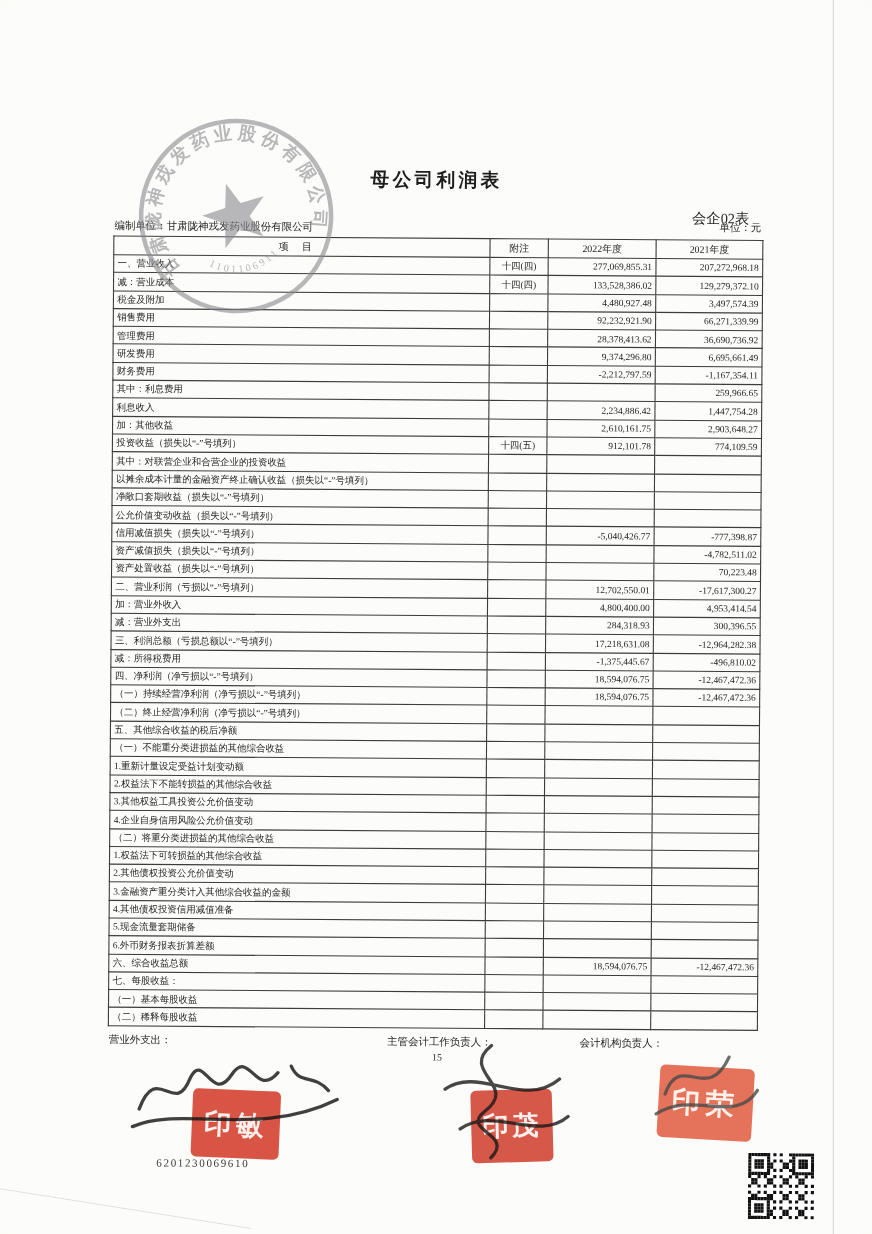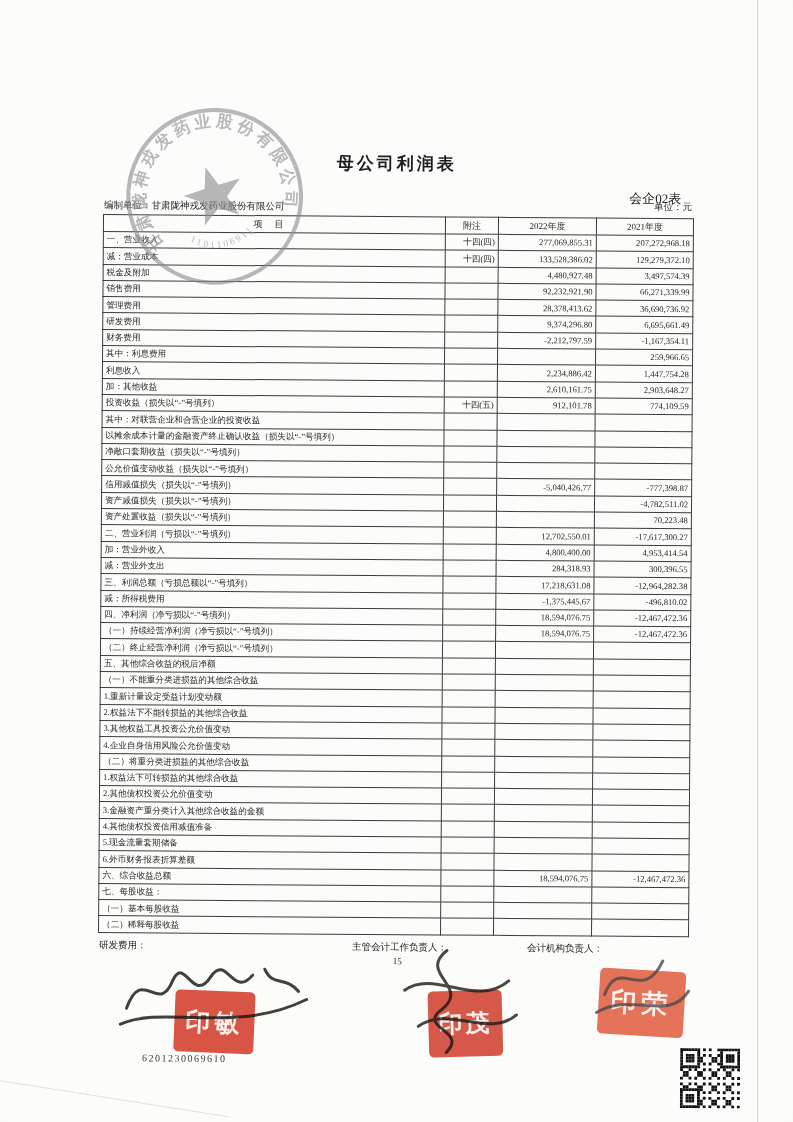--- a/index.html
+++ b/index.html
@@ -25,21 +25,21 @@
   table.stmt { position:absolute; top:216px; left:103px; width:590px;
                border-collapse:collapse; table-layout:fixed; }
   table.stmt th, table.stmt td {
     border:1px solid #3c3c3c; font-weight:normal;
     font-size:8.6px; line-height:1; height:16.3px;
     padding:0 3px; white-space:nowrap; overflow:hidden;
   }
   table.stmt th { text-align:center; font-size:9px; height:17px; }
   th.col-item-h { letter-spacing:12px; }
   td.item { text-align:left; }
-  td.note { text-align:right; }
+  td.note { text-align:center; }
   td.num  { text-align:right; padding-right:4px; }
   td.ind0 { padding-left:4px;  font-weight:bold; }
   td.ind1 { padding-left:16px; }
   td.ind2 { padding-left:28px; }
   td.ind3 { padding-left:42px; }
 
   .footer-labels { position:absolute; top:941px; left:0; width:100%; font-size:9.5px; }
   .f-lbl { position:absolute; top:0; }
   .f1 { left:104px; } .f2 { left:357px;font-family:Liberation Mono, monospace; } .f3 { left:532px; }
   .page-num { position:absolute; top:956px; left:398px; font-size:9px; }
@@ -348,21 +348,21 @@
           <tr>
             <td class="item ind1">（二）稀释每股收益</td>
             <td class="note"></td>
             <td class="num"></td>
             <td class="num"></td>
           </tr>
         </tbody>
     </table>
 
     <div class="footer-labels">
-      <span class="f-lbl f1">研发费用：</span>
+      <span class="f-lbl f1">营业外支出：</span>
       <span class="f-lbl f2">主管会计工作负责人：</span>
       <span class="f-lbl f3">会计机构负责人：</span>
     </div>
     <div class="page-num">15</div>
 
     <svg class="round-stamp" viewBox="0 0 180 180">
       <defs>
         <path id="arcTop" d="M31.1,124 A68,68 0 1 1 148.9,124" fill="none"></path>
         <path id="arcBot" d="M44.7,111.1 A50,50 0 0 0 135.3,111.1" fill="none"></path>
       </defs>

